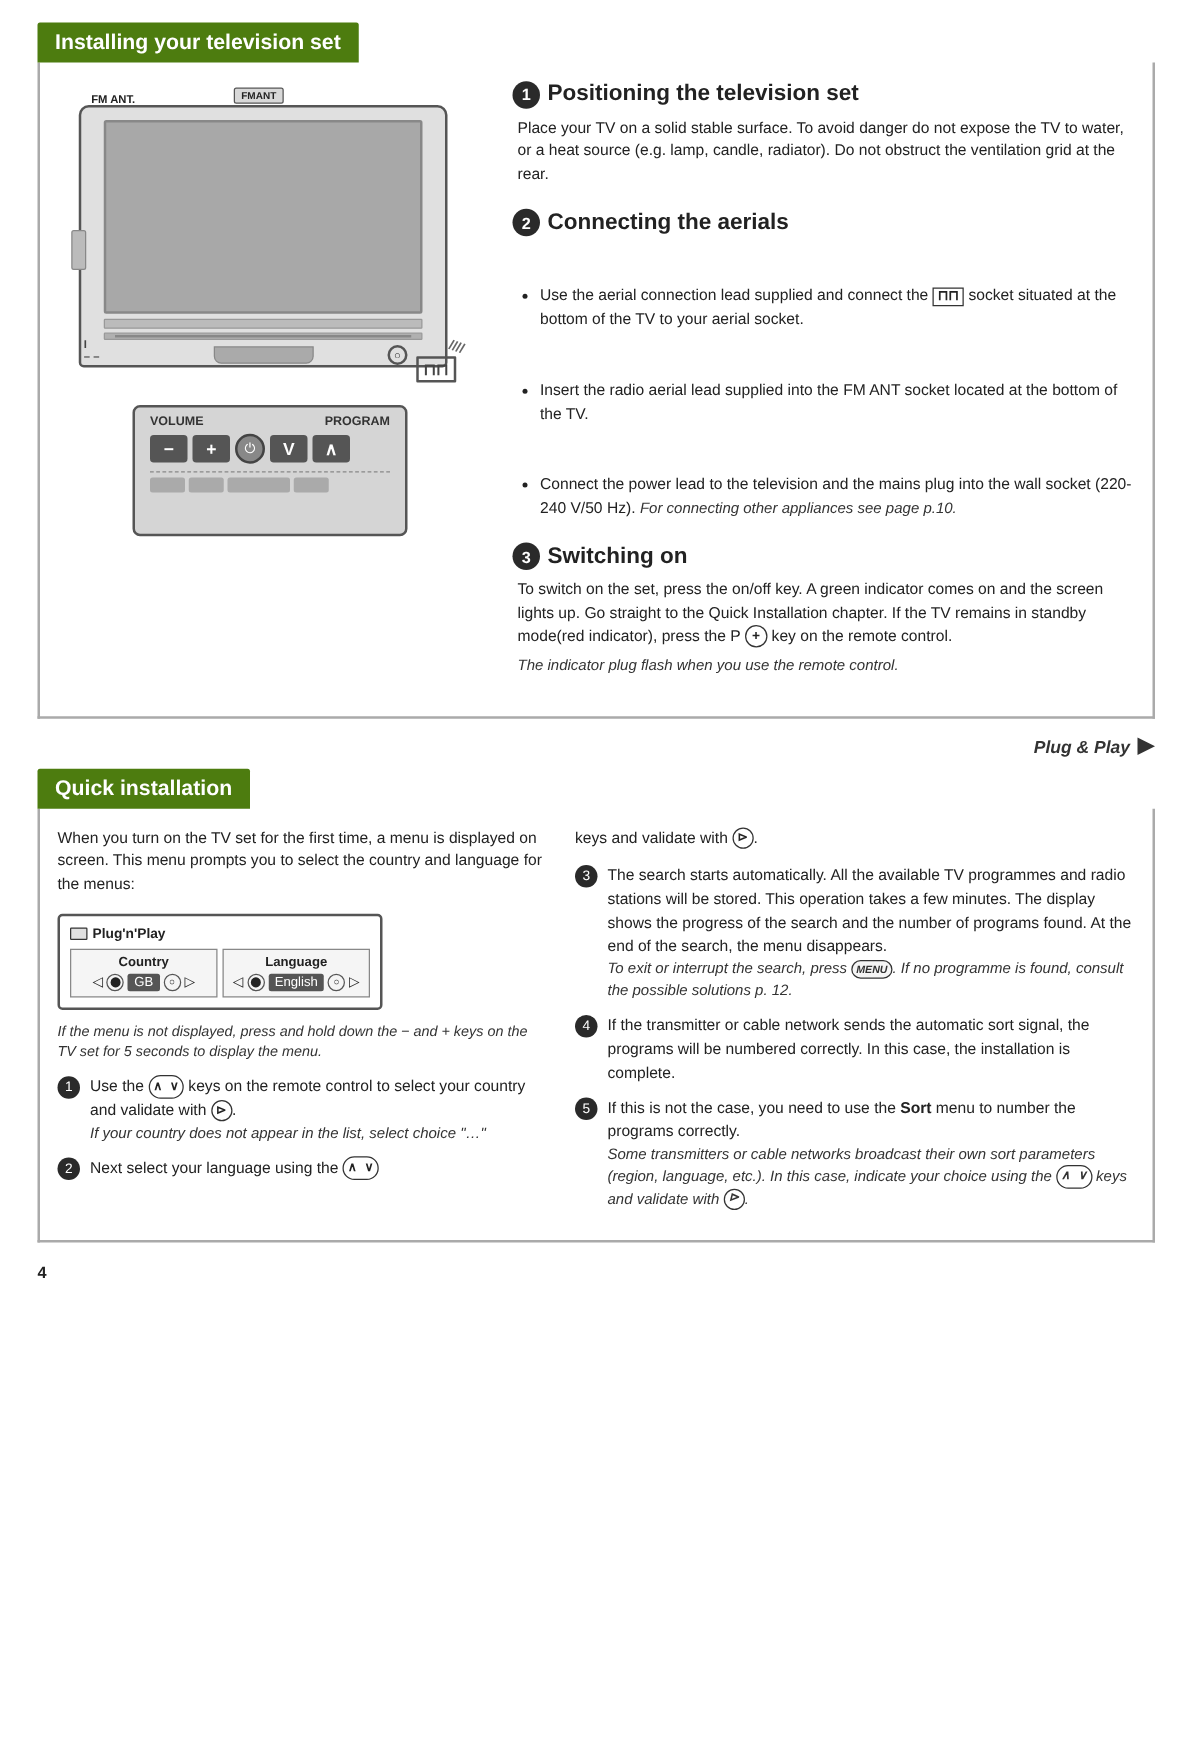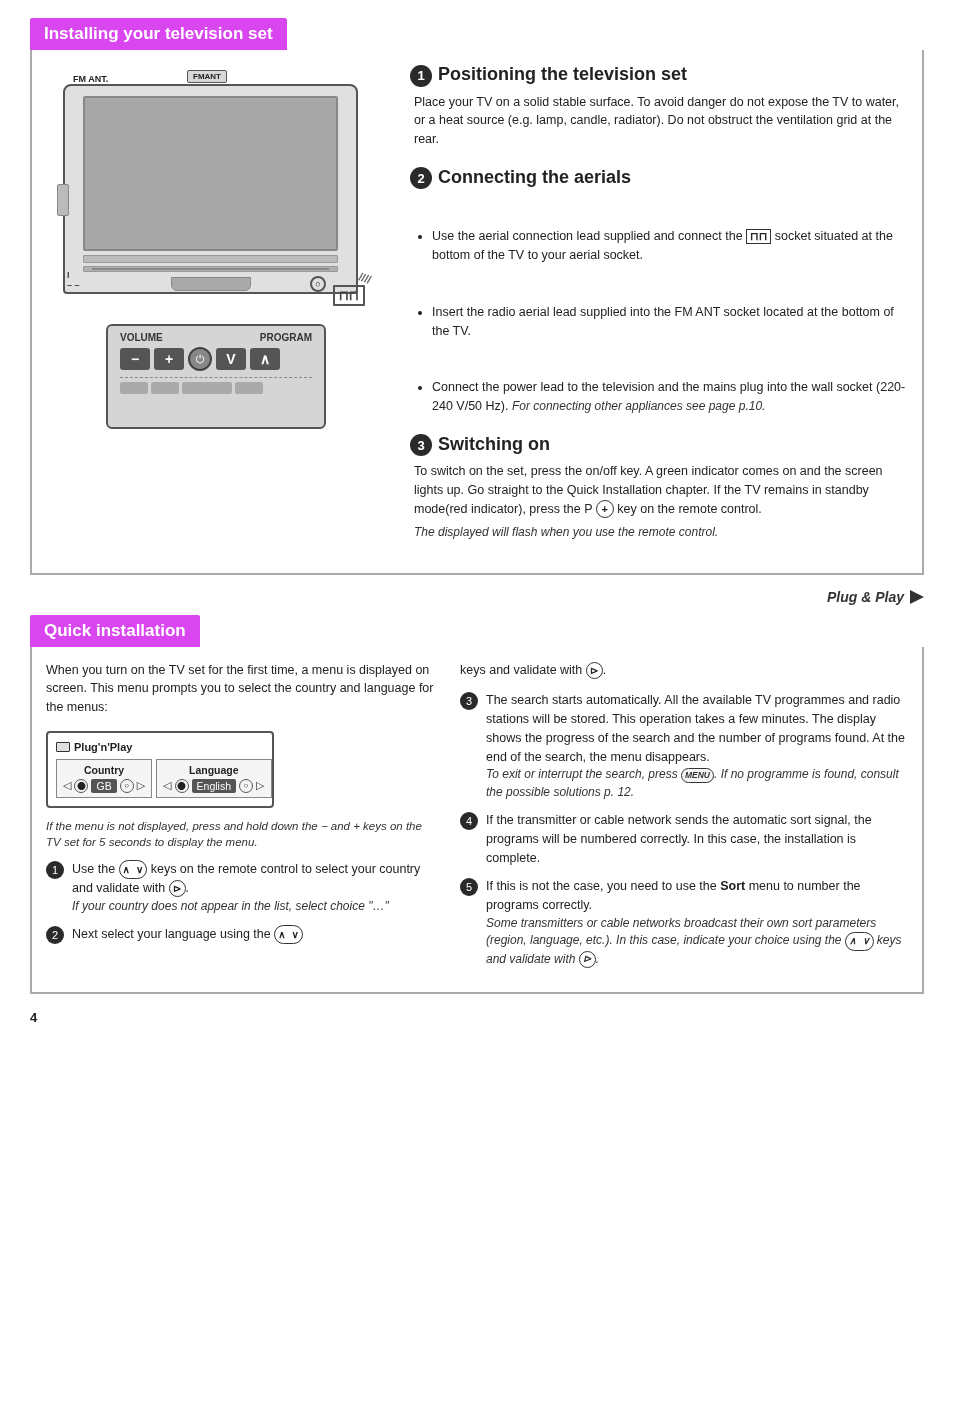--- a/index.html
+++ b/index.html
@@ -8,21 +8,21 @@
       font-family: Arial, Helvetica, sans-serif;
       font-size: 13px;
       color: #222;
       width: 954px;
       min-height: 1405px;
       padding: 18px 30px 30px 30px;
     }
 
     
     .section-header {
-      background: #d946ef;
+      background: #4d7c0f;
       color: #fff;
       font-weight: bold;
       font-size: 17px;
       padding: 6px 14px;
       display: inline-block;
       margin-bottom: 0;
       border-radius: 2px 2px 0 0;
     }
 
     
@@ -157,21 +157,21 @@
     .qi-intro {
       font-size: 12.5px;
       line-height: 1.5;
       margin-bottom: 14px;
     }
 
     
     .pnp-menu {
       border: 2px solid #555;
       border-radius: 4px;
-      width: 228px;
+      width: 260px;
       padding: 8px;
       margin-bottom: 10px;
       background: #fff;
     }
     .pnp-menu-title {
       font-size: 11px;
       font-weight: bold;
       display: flex;
       align-items: center;
       gap: 4px;
@@ -421,21 +421,21 @@
         </div>
       </div>
 
       <div class="step-block">
         <div class="step-title">
           <span class="step-number">3</span>
           <span class="step-title-text">Switching on</span>
         </div>
         <div class="step-body">
           To switch on the set, press the on/off key.  A green indicator comes on and the screen lights up.  Go straight to the Quick Installation chapter. If the TV remains in standby mode(red indicator), press the P <span class="p-circle">+</span> key on the remote control.
-          <div class="italic-note">The displayed will flash when you use the remote control.</div>
+          <div class="italic-note">The indicator plug flash when you use the remote control.</div>
         </div>
       </div>
 
     </div>
   </div>
 </div>
 
 <div class="plug-play-bar">
   <div class="plug-play-label">
     <span>Plug &amp; Play</span>

